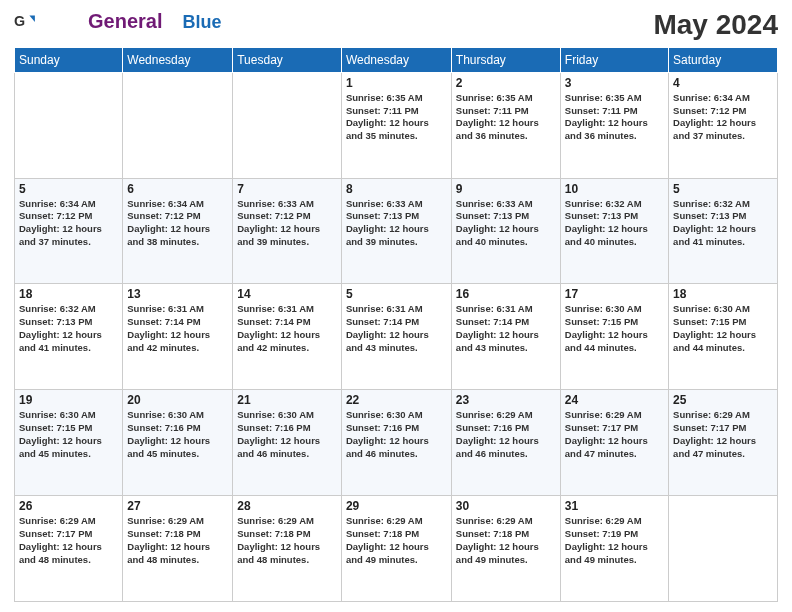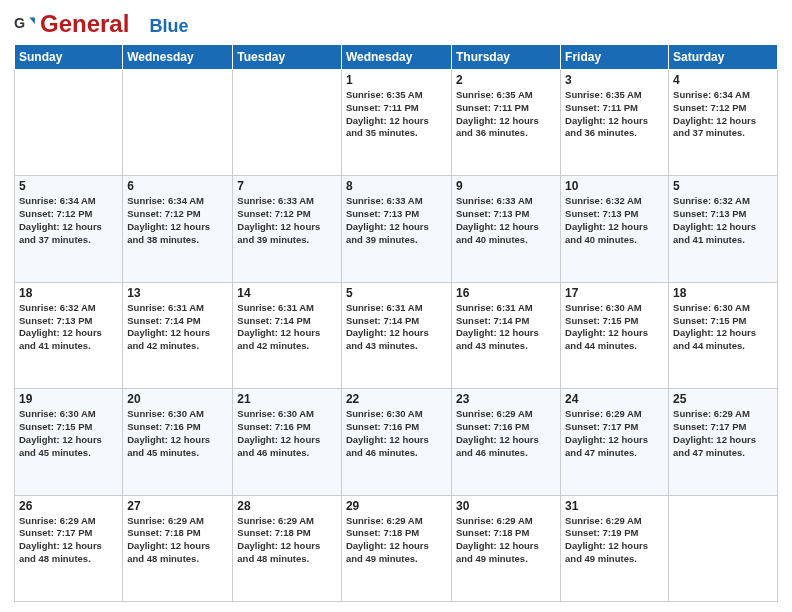--- a/index.html
+++ b/index.html
@@ -47,21 +47,21 @@
     }
     .calendar {
       width: 100%;
       border-collapse: collapse;
       flex: 1;
     }
     .calendar th {
       background: #1a6bb5;
       color: #fff;
       font-size: 12px;
-      font-weight: bold;
+      font-weight: normal;
       padding: 5px 4px;
       text-align: left;
       border: 1px solid #fff;
     }
     .calendar td {
       border: 1px solid #ccc;
       vertical-align: top;
       padding: 3px 4px;
       width: 113px;
       height: 82px;
@@ -96,24 +96,25 @@
 <body>
 
 <div class="page">
   <div class="header">
     <div class="logo">
       <svg class="logo-icon" viewBox="0 0 40 40" xmlns="http://www.w3.org/2000/svg">
         <text x="0" y="28" font-size="26" font-weight="bold" fill="#333" font-family="Arial">G</text>
         <polygon points="28,8 38,8 38,20" fill="#1a6bb5"></polygon>
       </svg>
       <div>
-        <span style="font-size:24px;font-weight:bold;color:#b91c1c;">General</span><span style="font-size:18px;font-weight:bold;color:#1a6bb5;padding-left:20px;">Blue</span>
+        <span style="font-size:20px;font-weight:bold;color:#701a75;margin-left:48px;">General</span><span style="font-size:18px;font-weight:bold;color:#1a6bb5;padding-left:20px;">Blue</span>
       </div>
     </div>
     <div class="header-right">
+      <div class="month-title">May 2024</div>
     </div>
   </div>
 
   <table class="calendar">
     <thead>
       <tr>
         <th>Sunday</th>
         <th>Wednesday</th>
         <th>Tuesday</th>
         <th>Wednesday</th>

